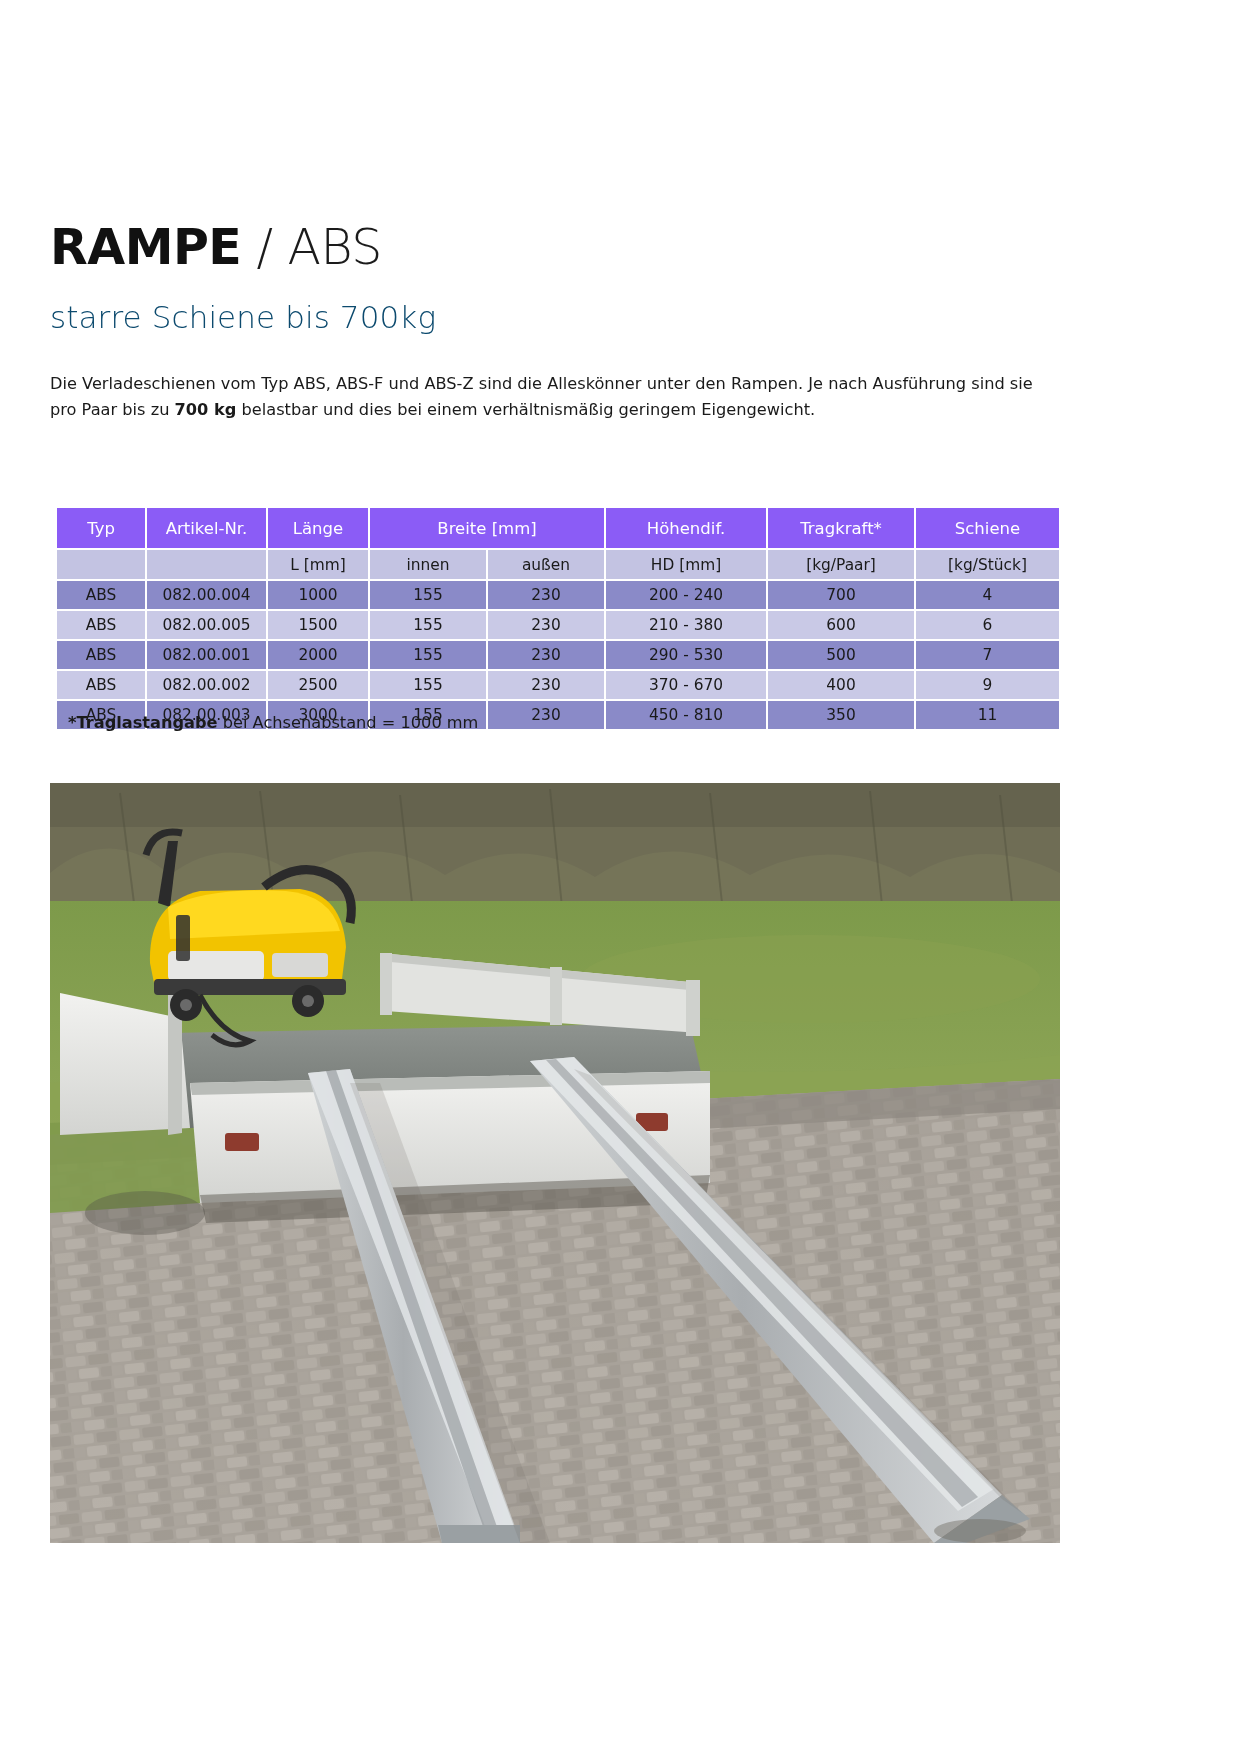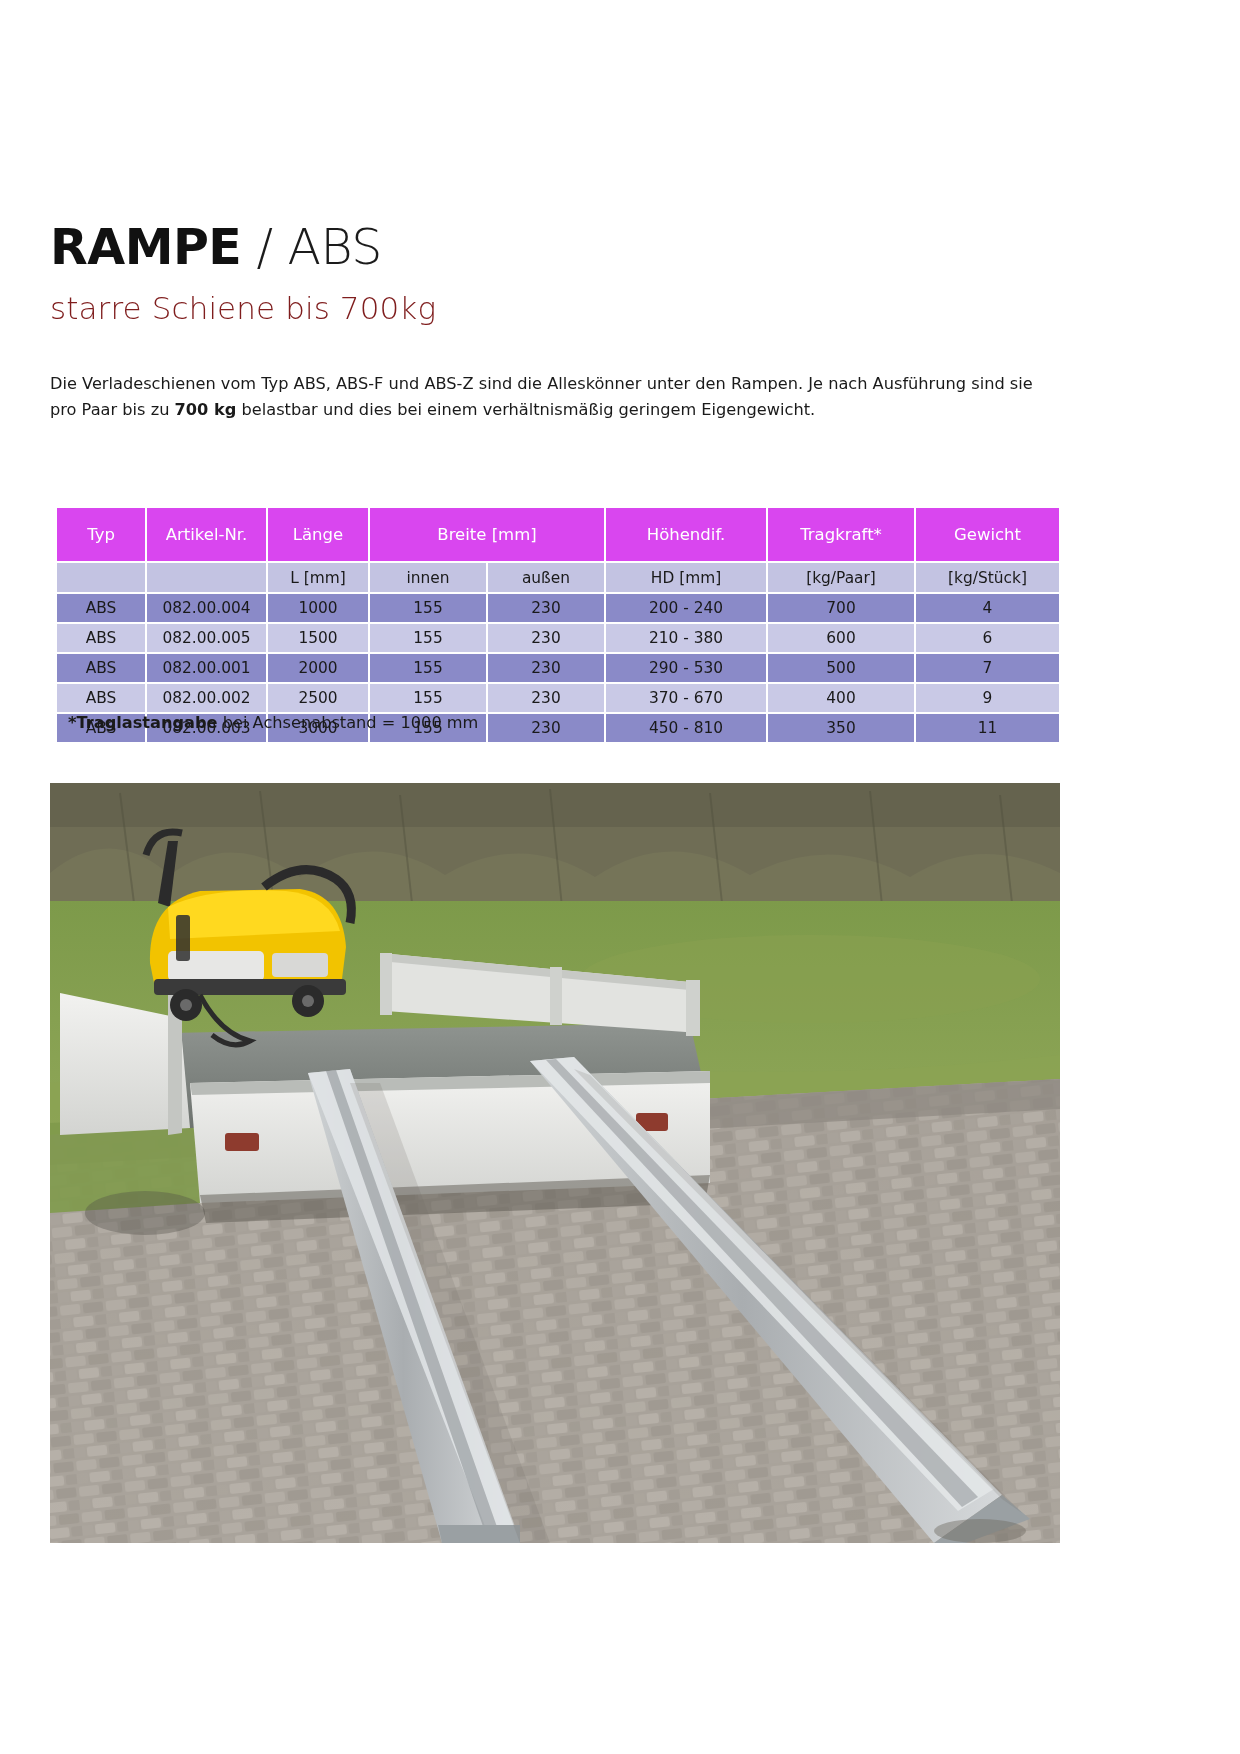--- a/index.html
+++ b/index.html
@@ -20,22 +20,22 @@
     line-height: 1.05;
     color: #111111;
     white-space: nowrap;
   }
   .main-title .t-bold { font-weight: 700; }
   .main-title .t-light { font-weight: 300; color:#1b1b1b; }
   .sub-title {
     font-family: "DejaVu Sans", sans-serif;
     font-weight: 300;
     font-size: 31px;
-    color: #7f1d1d;
-    margin-top: 17px;
+    color: #0c4a6e;
+    margin-top: 26px;
     letter-spacing: 0.1px;
     white-space: nowrap;
   }
 
   
   .intro {
     position: absolute; left: 50px; top: 371px; width: 1000px;
     font-family: "DejaVu Sans", sans-serif;
     font-size: 16.2px;
     line-height: 1.62;
@@ -54,24 +54,24 @@
     color: #1a1a1a;
     table-layout: fixed;
   }
   table.spec th, table.spec td {
     text-align: center;
     vertical-align: middle;
     padding: 0;
     white-space: nowrap;
   }
   table.spec thead.hmain th {
-    background: #d946ef;
+    background: #8b5cf6;
     color: #ffffff;
     font-weight: 400;
-    height: 53px;
+    height: 40px;
     font-size: 16.5px;
   }
   table.spec tr.hsub td {
     background: #c3c3e2;
     color: #1a1a1a;
     height: 29px;
     font-weight: 400;
     margin-top: 25px;
   }
   table.spec tr.r-dark td { background: #8a8ac8; height: 28px; }
@@ -124,21 +124,21 @@
           <col style="width:143px">
       </colgroup>
       <thead class="hmain">
         <tr>
           <th>Typ</th>
           <th>Artikel-Nr.</th>
           <th>Länge</th>
           <th colspan="2">Breite [mm]</th>
           <th>Höhendif.</th>
           <th>Tragkraft*</th>
-          <th>Gewicht</th>
+          <th>Schiene</th>
         </tr>
       </thead>
       <tbody>
         <tr class="hsub">
           <td></td>
           <td></td>
           <td>L [mm]</td>
           <td>innen</td>
           <td>außen</td>
           <td>HD [mm]</td>

